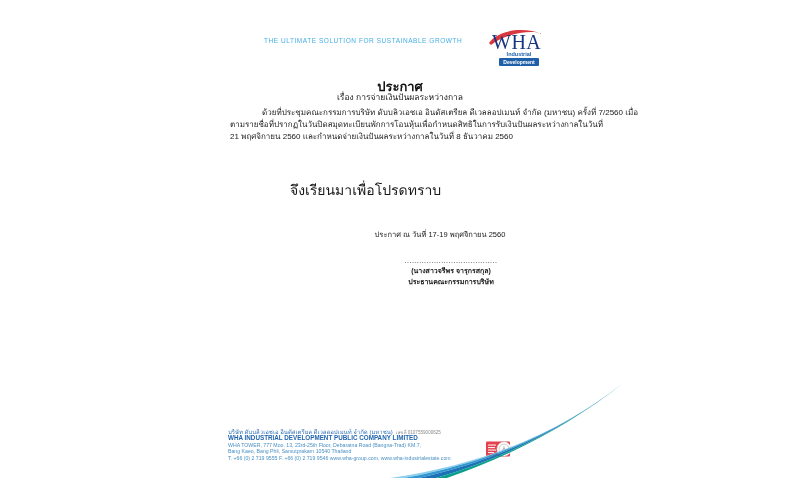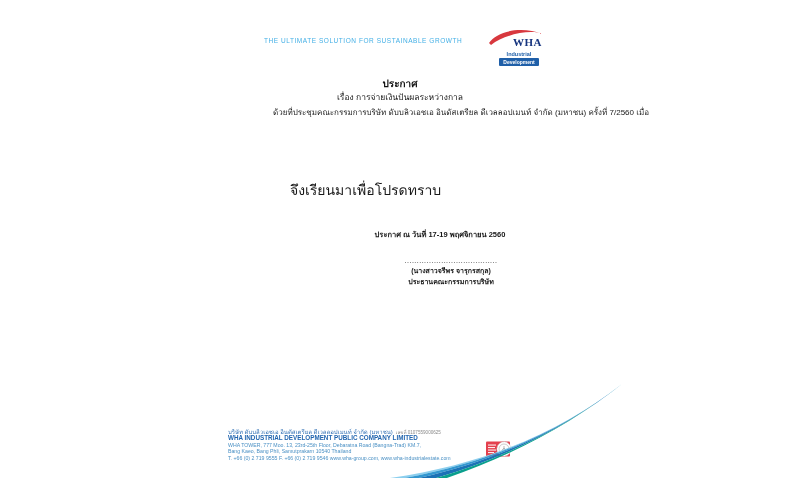--- a/index.html
+++ b/index.html
@@ -9,39 +9,39 @@
   }
   .abs{position:absolute;}
   
   .tagline{
     left:264px;top:37px;font-size:6.5px;letter-spacing:.55px;color:#45b0e6;
     font-weight:400;
   }
   .logo{left:487px;top:26px;width:58px;height:40px;}
   .logo-arc{position:absolute;left:0;top:0;width:58px;height:20px;}
   .logo-word{
-    position:absolute;left:5px;top:8px;width:50px;text-align:right;
-    font-family:"Liberation Serif","DejaVu Serif",serif;font-weight:700;
-    font-size:11px;color:#17357f;letter-spacing:.5px;line-height:16px;
+    position:absolute;left:5px;top:8px;width:50px;text-align:left;
+    font-family:"Liberation Serif","DejaVu Serif",serif;font-weight:400;
+    font-size:20px;color:#17357f;letter-spacing:.5px;line-height:16px;
   }
   .logo-sub1{position:absolute;left:12px;top:25px;width:40px;text-align:center;
     font-size:5.5px;color:#1f5fa8;font-weight:700;}
   .logo-sub2{position:absolute;left:12px;top:32px;width:40px;text-align:center;
     font-size:5px;color:#ffffff;background:#1f5fa8;padding:1px 0;font-weight:700;border-radius:1px;}
   
   .doc-title{left:230px;top:76px;width:340px;text-align:center;
-    font-size:10px;font-weight:700;color:#111;}
+    font-size:13px;font-weight:700;color:#111;}
   .doc-subject{left:230px;top:90px;width:340px;text-align:center;
     font-size:8.5px;font-weight:400;color:#111;}
-  .body-par{left:230px;top:107px;width:342px;color:#181818;font-size:8px;line-height:12.1px;margin-left:11px;}
+  .body-par{left:230px;top:107px;width:342px;color:#181818;font-size:8px;line-height:12.1px;}
   .body-par .ln{white-space:nowrap;}
   .body-par .ln.indent{text-indent:32px;}
   .closing{left:290px;top:179px;font-size:14px;color:#181818;}
   .announce-date{left:355px;top:228px;width:170px;text-align:center;
-    font-size:7.5px;font-weight:700;color:#161616;}
+    font-size:7.5px;font-weight:400;color:#161616;}
   .sig{left:385px;top:257px;width:132px;text-align:center;color:#161616;}
   .sig .dots{font-size:7px;letter-spacing:.5px;line-height:8px;}
   .sig .name{font-size:7px;font-weight:700;line-height:11px;}
   .sig .role{font-size:7px;font-weight:700;line-height:12px;}
   
   .f-line{left:228px;color:#2f6fb4;white-space:nowrap;}
   .f1{top:427px;font-size:6px;font-weight:400;}
   .f1 .reg{font-size:4.6px;color:#8a8a8a;margin-left:3px;}
   .f2{top:434px;font-size:6.3px;font-weight:700;color:#1f63ae;}
   .f3{top:442px;font-size:5.2px;color:#4a90c4;}
@@ -62,20 +62,22 @@
   <div class="logo-word">WHA</div>
   <div class="logo-sub1">Industrial</div>
   <div class="logo-sub2">Development</div>
 </div>
 
 <div class="abs doc-title">ประกาศ</div>
 <div class="abs doc-subject">เรื่อง การจ่ายเงินปันผลระหว่างกาล</div>
 
 <div class="abs body-par">
   <div class="ln indent">ด้วยที่ประชุมคณะกรรมการบริษัท ดับบลิวเอชเอ อินดัสเตรียล ดีเวลลอปเมนท์ จำกัด (มหาชน) ครั้งที่ 7/2560 เมื่อ</div>
+  <div class="ln">ตามรายชื่อที่ปรากฏในวันปิดสมุดทะเบียนพักการโอนหุ้นเพื่อกำหนดสิทธิในการรับเงินปันผลระหว่างกาลในวันที่</div>
+  <div class="ln">21 พฤศจิกายน 2560 และกำหนดจ่ายเงินปันผลระหว่างกาลในวันที่ 8 ธันวาคม 2560</div>
 </div>
 
 <div class="abs closing">จึงเรียนมาเพื่อโปรดทราบ</div>
 
 <div class="abs announce-date">ประกาศ ณ วันที่ 17-19 พฤศจิกายน 2560</div>
 
 <div class="abs sig">
   <div class="dots">......................................</div>
   <div class="name">(นางสาวจรีพร จารุกรสกุล)</div>
   <div class="role">ประธานคณะกรรมการบริษัท</div>

